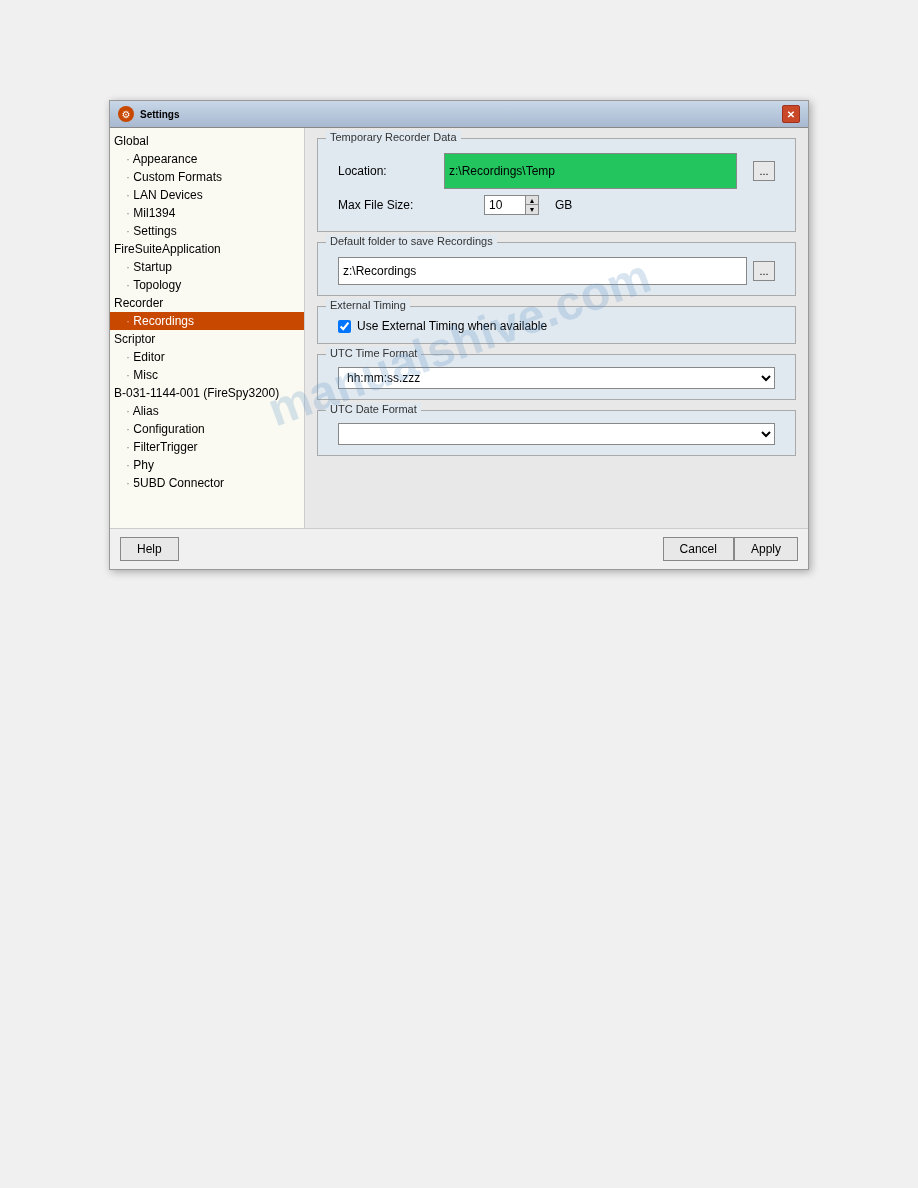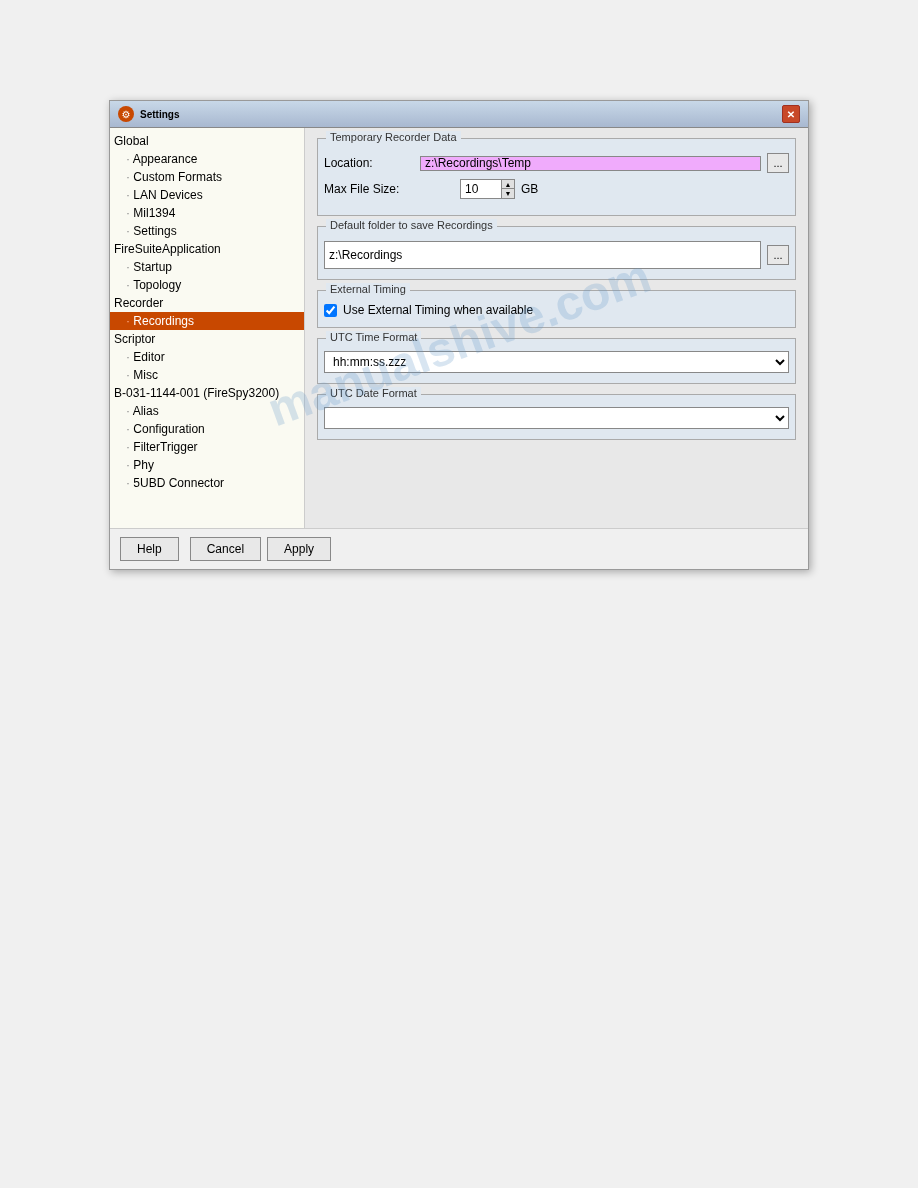--- a/index.html
+++ b/index.html
@@ -121,21 +121,21 @@
     .right-panel {
       flex: 1;
       padding: 10px 12px;
       background: #e8e8e8;
     }
 
     .fieldset-group {
       border: 1px solid #aaa;
       background: #e0e8f0;
       margin-bottom: 10px;
-      padding: 8px 6px 10px;
+      padding: 8px 20px 10px;
       position: relative;
     }
 
     .fieldset-group legend {
       font-size: 11px;
       color: #333;
       padding: 0 4px;
       position: absolute;
       top: -8px;
       left: 8px;
@@ -143,35 +143,35 @@
     }
 
     .fieldset-inner {
       margin-top: 6px;
     }
 
     .form-row {
       display: flex;
       align-items: center;
       margin-bottom: 6px;
-      gap: 6px;
+      gap: 16px;
     }
 
     .form-label {
       width: 90px;
       font-size: 12px;
       color: #000;
       flex-shrink: 0;
     }
 
     .input-text {
       flex: 1;
-      height: 15px;
-      border: 1px solid #888;
-      background: #f0abfc;
+      height: 36px;
+      border: 1px solid #888;
+      background: #22c55e;
       padding: 2px 4px;
       font-size: 12px;
     }
 
     .browse-btn {
       width: 22px;
       height: 20px;
       border: 1px solid #888;
       background: #e8e8e8;
       cursor: pointer;
@@ -253,30 +253,30 @@
       border: none;
     }
 
     .spinner-arrows span:first-child {
       border-bottom: 1px solid #888;
     }
 
     
     .footer {
       display: flex;
-      justify-content: flex-start;
+      justify-content: space-between;
       align-items: center;
       padding: 8px 10px;
       border-top: 1px solid #ccc;
       background: #f0f0f0;
     }
 
     .footer-right {
       display: flex;
-      gap: 6px;
+      gap: 0;
       padding-left: 11px;
     }
 
     .btn {
       height: 24px;
       padding: 0 16px;
       border: 1px solid #888;
       background: #e8e8e8;
       cursor: pointer;
       font-size: 12px;

